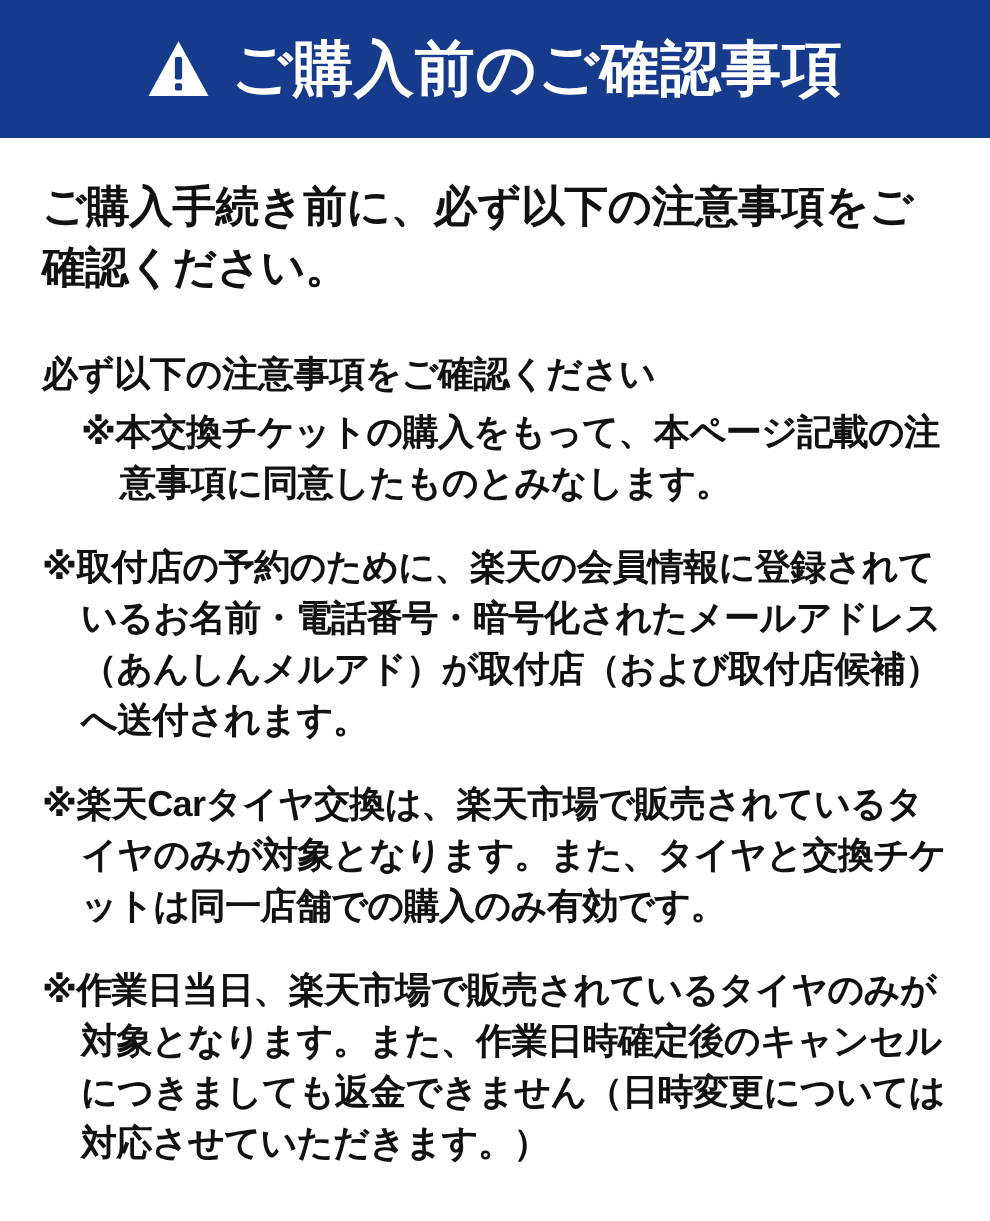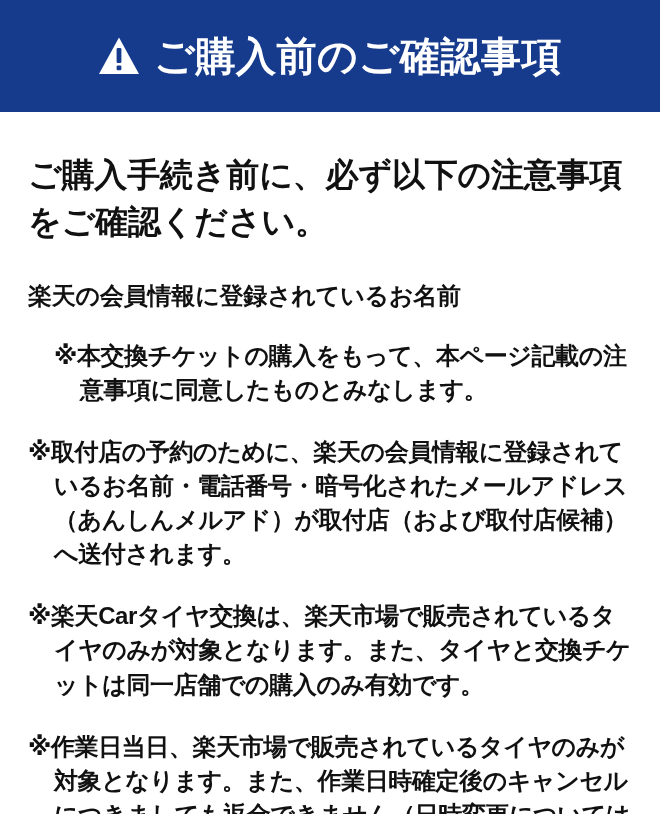--- a/index.html
+++ b/index.html
@@ -16,21 +16,21 @@
   }
   .page {
     position: relative;
     width: 660px;
     height: 814px;
     box-sizing: border-box;
   }
   
   .banner {
     background: #173b8c;
-    height: 112px;
+    height: 92px;
     display: flex;
     align-items: center;
     justify-content: center;
     gap: 14px;
     padding: 0 10px;
     box-sizing: border-box;
   }
   .warn-icon {
     flex: 0 0 auto;
     width: 42px;
@@ -44,26 +44,26 @@
     letter-spacing: 0.5px;
     line-height: 1;
     white-space: nowrap;
   }
   
   .content {
     padding: 26px 28px 0 28px;
     box-sizing: border-box;
   }
   .lead {
-    font-size: 33px;
+    font-size: 29px;
     font-weight: 700;
     line-height: 1.42;
     letter-spacing: -0.2px;
     color: #111111;
-    margin: 14px 0 34px 0;
+    margin: 0 0 34px 0;
   }
   .section-heading {
     font-size: 24px;
     font-weight: 700;
     line-height: 1.3;
     color: #111111;
     margin: 0 0 6px 0;
     letter-spacing: -0.2px;
   }
   .note {
@@ -72,21 +72,20 @@
     line-height: 1.42;
     color: #111111;
     margin: 0 0 22px 0;
     letter-spacing: -0.4px;
     text-indent: 0;
   }
   .note .hang {
     display: block;
     padding-left: 26px;
     text-indent: -26px;
-    margin-top: 28px;
   }
   .note.sub .hang {
     padding-left: 52px;
     text-indent: -26px;
   }
 </style>
 </head>
 <body>
 
 <div class="page">
@@ -97,21 +96,21 @@
       <rect x="18.6" y="12" width="4.8" height="15" rx="1.2" fill="#173b8c"></rect>
       <rect x="18.6" y="29.5" width="4.8" height="4.8" rx="1.2" fill="#173b8c"></rect>
     </svg>
     <div class="banner-title">ご購入前のご確認事項</div>
   </div>
 
   <div class="content">
 
     <p class="lead">ご購入手続き前に、必ず以下の注意事項をご確認ください。</p>
 
-    <h2 class="section-heading">楽天の会員情報に登録されているお名前</h2>
+    <h2 class="section-heading">必ず以下の注意事項をご確認ください</h2>
 
     <p class="note sub">
         <span class="hang">※本交換チケットの購入をもって、本ページ記載の注意事項に同意したものとみなします。</span>
       </p>
 
     <p class="note">
         <span class="hang">※取付店の予約のために、楽天の会員情報に登録されているお名前・電話番号・暗号化されたメールアドレス（あんしんメルアド）が取付店（および取付店候補）へ送付されます。</span>
       </p>
 
     <p class="note">

